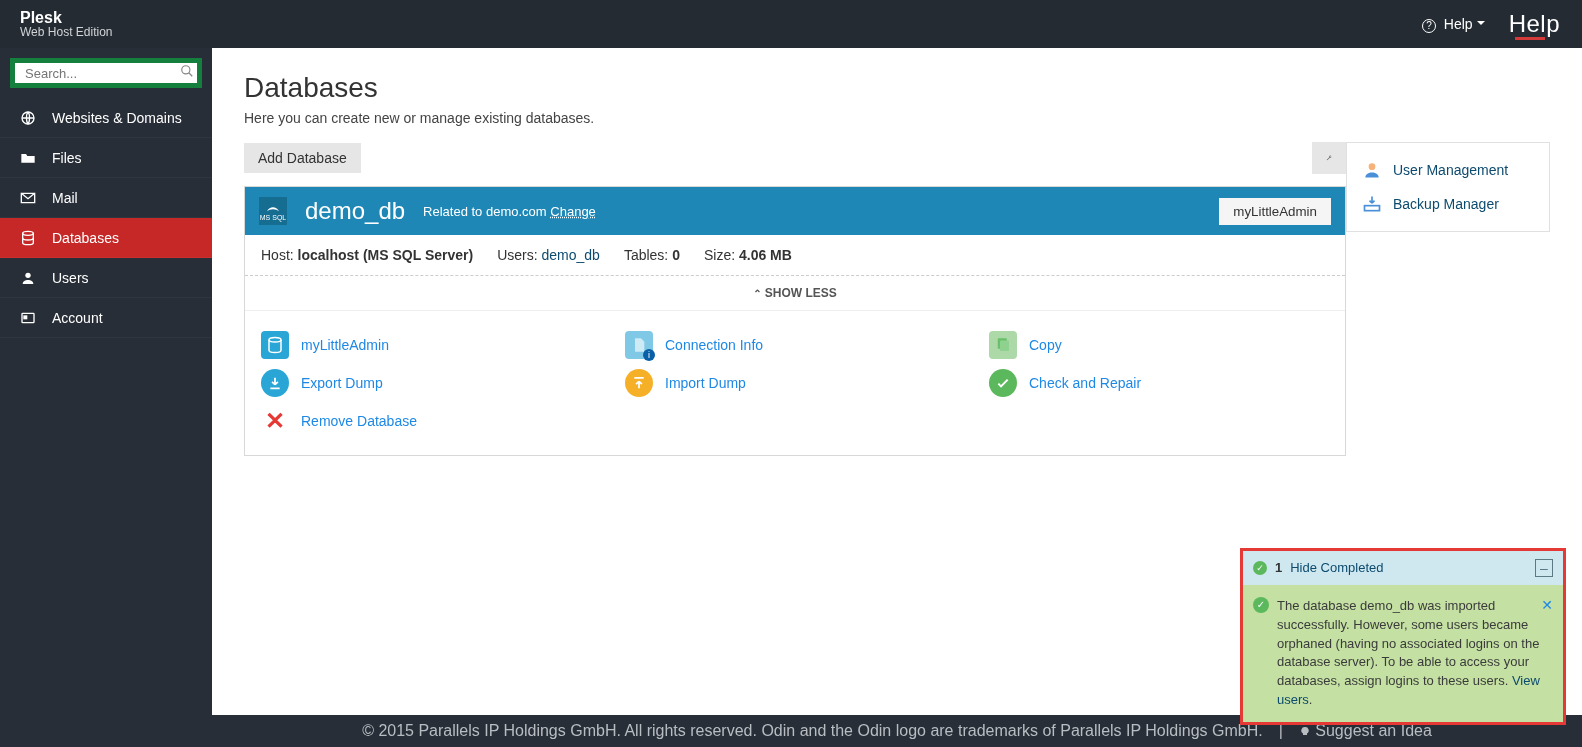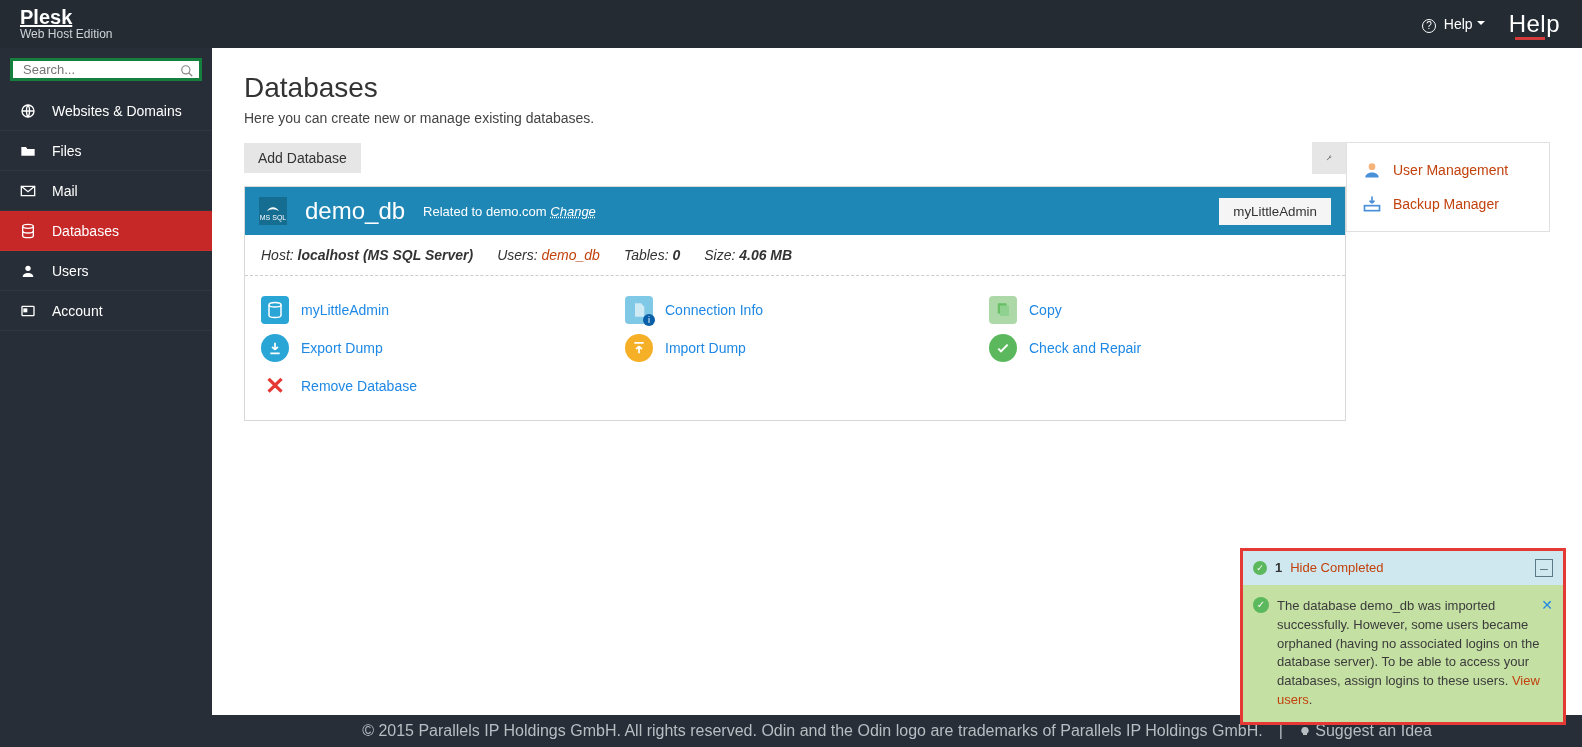--- a/index.html
+++ b/index.html
@@ -1,59 +1,59 @@
 <!DOCTYPE html>
 <html><head>
 <meta charset="utf-8">
 <style>
 * { box-sizing: border-box; margin: 0; padding: 0; }
 body { font-family: "Segoe UI", Arial, sans-serif; font-size: 14px; color: #333; background: #fff; width: 1582px; height: 747px; overflow: hidden; position: relative; }
-a { color: #c2410c; text-decoration: none; cursor: pointer; }
+a { color: #0c4a6e; text-decoration: none; cursor: pointer; }
 
 
 .topbar { height: 48px; background: #242b33; display: flex; align-items: center; color: #fff; }
 .brand { padding-left: 20px; line-height: 1.1; }
-.brand-name { font-size: 20px; font-weight: 600; text-decoration: underline; }
+.brand-name { font-size: 16px; font-weight: 600; }
 .brand-sub { font-size: 12px; color: #d0d4d8; }
 .top-right { margin-left: auto; display: flex; align-items: center; gap: 24px; padding-right: 22px; }
 .login-block { text-align: right; font-size: 13px; line-height: 1.3; color: #d0d4d8; }
 .login-block b { color: #fff; font-weight: 600; }
 .caret-down { display: inline-block; margin-left: 4px; border: 4px solid transparent; border-top-color: #fff; vertical-align: middle; }
 .help-link { color: #fff; font-size: 14px; }
 .odin-logo { font-size: 24px; font-weight: 400; letter-spacing: 0.5px; color: #fff; position: relative; }
 .odin-logo::after { content: ""; position: absolute; bottom: -2px; left: 6px; width: 30px; border-bottom: 3px solid #d43a3a; }
 
 
 .sidebar { position: absolute; top: 48px; left: 0; width: 212px; bottom: 0; background: #272e37; color: #fff; }
 .search-wrap { padding: 10px; }
-.search { width: 100%; height: 23px; border: 3px solid #15803d; background: #fff; padding: 0 30px 0 10px; font-size: 13px; color: #c2410c; }
+.search { width: 100%; height: 30px; border: 5px solid #15803d; background: #fff; padding: 0 30px 0 10px; font-size: 13px; color: #c2410c; }
 .search-wrap { position: relative; }
 .search-icon { position: absolute; right: 18px; top: 16px; color: #888; }
 .nav-item { display: flex; align-items: center; gap: 14px; padding: 0 20px; height: 40px; color: #fff; cursor: pointer; border-bottom: 1px solid rgba(255,255,255,0.04); }
 .nav-item.active { background: #c62828; }
 .nav-item .nicon { width: 18px; text-align: center; font-size: 15px; }
 
 
 .content { position: absolute; top: 48px; left: 212px; right: 0; bottom: 0; padding: 24px 32px; overflow: hidden; }
 h1 { font-size: 28px; font-weight: 400; color: #333; margin-bottom: 6px; }
 .sub { color: #444; margin-bottom: 16px; }
 .toolbar { display: flex; align-items: center; gap: 10px; margin-bottom: 12px; }
 .btn { background: #e6e6e6; border: none; padding: 7px 14px; font-size: 14px; cursor: pointer; color: #333; }
 .btn-tool { margin-left: auto; width: 34px; height: 32px; display: flex; align-items: center; justify-content: center; }
 
 .main-row { display: flex; align-items: flex-start; }
 .db-wrap { flex: 0 0 1060px; border: 1px solid #d8d8d8; }
 .db-header { background: #1e87b5; color: #fff; display: flex; align-items: center; padding: 10px 14px; gap: 18px; }
 .db-logo { width: 28px; height: 28px; background: #166d92; display: flex; flex-direction: column; align-items: center; justify-content: center; font-size: 7px; line-height: 1; color: #fff; }
 .db-name { font-size: 24px; font-weight: 400; }
 .db-rel { font-size: 13px; }
-.db-rel .change { text-decoration: underline dotted; cursor: pointer; font-style: italic; }
+.db-rel .change { text-decoration: underline dotted; cursor: pointer; }
 .db-top-btn { margin-left: auto; background: #f5f5f5; color: #333; border: none; padding: 6px 14px; cursor: pointer; }
 .db-meta { padding: 12px 16px; font-size: 14px; border-bottom: 1px dashed #ccc; display: flex; gap: 24px; flex-wrap: wrap; }
-.db-meta .lab { color: #333; font-style: italic; }
+.db-meta .lab { color: #333; }
 .db-meta b { font-weight: 600; }
 .showless { text-align: center; padding: 10px 0; font-size: 12px; font-weight: 600; color: #555; border-bottom: 1px solid #eee; cursor: pointer; }
 .actions { padding: 10px 16px 20px 16px; }
 .action-row { display: flex; gap: 24px; margin-top: 10px; }
 .action { display: flex; align-items: center; gap: 12px; width: 340px; cursor: pointer; }
 .aicon { width: 28px; height: 28px; border-radius: 4px; display: flex; align-items: center; justify-content: center; color: #fff; font-size: 16px; }
 .ic-db { background: #29a5d6; }
 .ic-info { background: #7fc8e6; color: #0a60a8; position: relative; }
 .ic-info::after { content:"i"; position:absolute; bottom:-2px; right:-2px; background:#0a60a8; color:#fff; width:12px; height:12px; border-radius:50%; font-size:9px; display:flex; align-items:center; justify-content:center; }
 .ic-copy { background: #add8a8; color:#2e7d32;}
@@ -199,20 +199,23 @@
           <button class="db-top-btn">myLittleAdmin</button>
         </div>
 
         <div class="db-meta">
           <span class="lab"><span>Host:</span> <b>localhost (MS SQL Server)</b></span>
           <span class="lab"><span>Users:</span> <a>demo_db</a></span>
           <span class="lab"><span>Tables:</span> <b>0</b></span>
           <span class="lab"><span>Size:</span> <b>4.06 MB</b></span>
         </div>
 
+        <div class="showless">
+          <span style="font-size:10px;">⌃</span>&nbsp;<span>SHOW LESS</span>
+        </div>
 
         <div class="actions">
           <div class="action-row">
             <div class="action">
               <span class="aicon ic-db">
                   <svg width="18" height="18" viewBox="0 0 24 24" fill="none" stroke="#fff" stroke-width="2">
                     <ellipse cx="12" cy="5" rx="8" ry="3"></ellipse>
                     <path d="M4 5v14c0 1.7 3.6 3 8 3s8-1.3 8-3V5"></path>
                   </svg>
                 </span>

